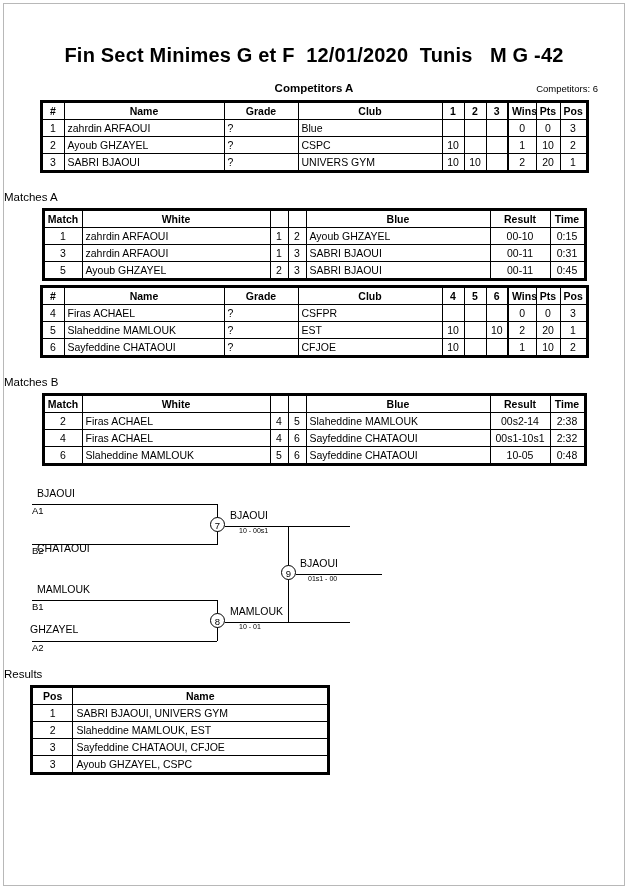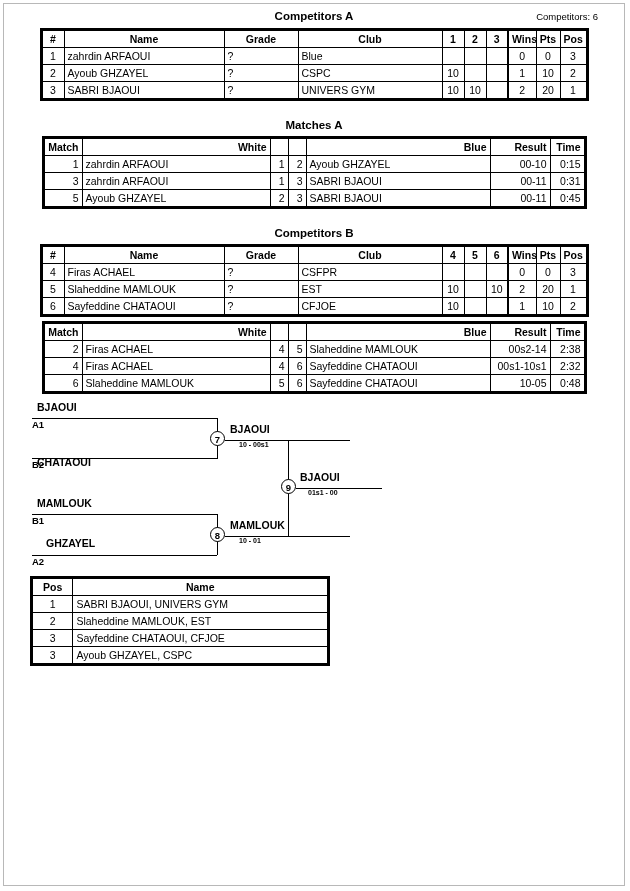--- a/index.html
+++ b/index.html
@@ -29,38 +29,38 @@
     text-align: center;
     font-size: 20px;
     font-weight: bold;
     letter-spacing: 0.2px;
     margin-top: 40px;
     white-space: pre;
   }
   .subhead-row {
     position: relative;
     height: 18px;
-    margin-top: 6px;
+    margin-top: 15px;
   }
   .section-title {
     text-align: center;
     font-size: 11.5px;
     font-weight: bold;
   }
   .comp-count {
     position: absolute;
     right: 26px;
     top: 1px;
     font-size: 9.5px;
     font-weight: normal;
   }
   .section-title-std {
-    text-align: center;
+    text-align: left;
     font-size: 11.5px;
-    font-weight: bold;
+    font-weight: normal;
     margin-top: 14px;
     margin-bottom: 5px;
   }
 
   table.grid {
     border-collapse: collapse;
     font-size: 10.5px;
     background: #fff;
     table-layout: fixed;
   }
@@ -84,35 +84,34 @@
   .center-wrap { text-align: center; }
 
   
   .comp-tbl { width: 540px; }
   .comp-tbl td.c, .comp-tbl th.c { text-align: center; }
   .comp-tbl td.l { text-align: left; }
   .sep-left { border-left: 2px solid #000 !important; }
 
   
   .match-tbl { width: 540px; }
-  .match-tbl td.c, .match-tbl th.c { text-align: right; }
+  .match-tbl td.c, .match-tbl th.c { text-align: center; }
   .match-tbl td.l { text-align: left; }
 
   
   .res-tbl { width: 296px; }
   .res-tbl td.c, .res-tbl th.c { text-align: center; }
   .res-tbl td.l { text-align: left; }
 
   
   .bracket {
     position: relative;
     width: 622px;
     height: 178px;
-    margin-top: 0;
-    font-weight: bold;
+    margin-top: 14px;
   }
   .bk-line { position: absolute; background: #000; }
   .bk-h { height: 1px; }
   .bk-v { width: 1px; }
   .bk-name {
     position: absolute;
     font-size: 10.5px;
     white-space: nowrap;
   }
   .bk-seed {
@@ -136,20 +135,21 @@
     line-height: 15px;
     text-align: center;
     box-sizing: border-box;
   }
 </style>
 </head>
 <body>
 
 <div class="page">
 
+  <div class="doc-title">Fin Sect Minimes G et F  12/01/2020  Tunis   M G -42</div>
 
   <div class="subhead-row">
     <div class="section-title">Competitors A</div>
     <div class="comp-count">Competitors: 6</div>
   </div>
 
   <div class="center-wrap">
     <div class="tbl-wrap">
       <table class="grid comp-tbl">
         <colgroup>
@@ -271,21 +271,20 @@
             <td class="c">3</td>
             <td class="l">SABRI BJAOUI</td>
             <td class="c">00-11</td>
             <td class="c">0:45</td>
           </tr>
         </tbody>
       </table>
     </div>
   </div>
 
-  <div class="section-title-std">Competitors B</div>
 
   <div class="center-wrap">
     <div class="tbl-wrap">
       <table class="grid comp-tbl">
         <colgroup>
           <col style="width:22px">
             <col style="width:160px">
             <col style="width:74px">
             <col style="width:144px">
           <col style="width:22px">
@@ -344,20 +343,21 @@
             <td class="c"></td>
             <td class="c sep-left">1</td>
             <td class="c">10</td>
             <td class="c">2</td>
           </tr>
         </tbody>
       </table>
     </div>
   </div>
 
+  <div class="section-title-std">Matches B</div>
 
   <div class="center-wrap">
     <div class="tbl-wrap">
       <table class="grid match-tbl">
         <colgroup>
           <col style="width:38px">
             <col style="width:188px">
           <col style="width:18px">
             <col style="width:18px">
           <col style="width:184px">
@@ -422,39 +422,40 @@
 
     <div class="bk-circle" style="left:206px; top:33px;">7</div>
     <div class="bk-name" style="left:226px; top:25px;">BJAOUI</div>
     <div class="bk-line bk-h" style="left:221px; top:42px; width:125px;"></div>
     <div class="bk-score" style="left:235px; top:43px;">10 - 00s1</div>
 
     <div class="bk-name" style="left:33px; top:99px;">MAMLOUK</div>
     <div class="bk-line bk-h" style="left:28px; top:116px; width:185px;"></div>
     <div class="bk-seed" style="left:28px; top:117px;">B1</div>
 
-    <div class="bk-name" style="left:42px; top:139px;">GHZAYEL</div>
+    <div class="bk-name" style="left:26px; top:139px;">GHZAYEL</div>
     <div class="bk-line bk-h" style="left:28px; top:157px; width:185px;"></div>
     <div class="bk-seed" style="left:28px; top:158px;">A2</div>
 
     <div class="bk-line bk-v" style="left:213px; top:116px; height:41px;"></div>
 
     <div class="bk-circle" style="left:206px; top:129px;">8</div>
     <div class="bk-name" style="left:226px; top:121px;">MAMLOUK</div>
     <div class="bk-line bk-h" style="left:221px; top:138px; width:125px;"></div>
     <div class="bk-score" style="left:235px; top:139px;">10 - 01</div>
 
     <div class="bk-line bk-v" style="left:284px; top:42px; height:96px;"></div>
 
     <div class="bk-circle" style="left:277px; top:81px;">9</div>
     <div class="bk-name" style="left:296px; top:73px;">BJAOUI</div>
     <div class="bk-line bk-h" style="left:292px; top:90px; width:86px;"></div>
     <div class="bk-score" style="left:304px; top:91px;">01s1 - 00</div>
   </div>
 
+  <div class="section-title-std" style="margin-top:6px;">Results</div>
 
   <div style="padding-left:26px;">
     <div class="tbl-wrap">
       <table class="grid res-tbl">
         <colgroup>
             <col style="width:40px">
             <col style="width:252px">
           </colgroup>
         <thead>
           <tr>

